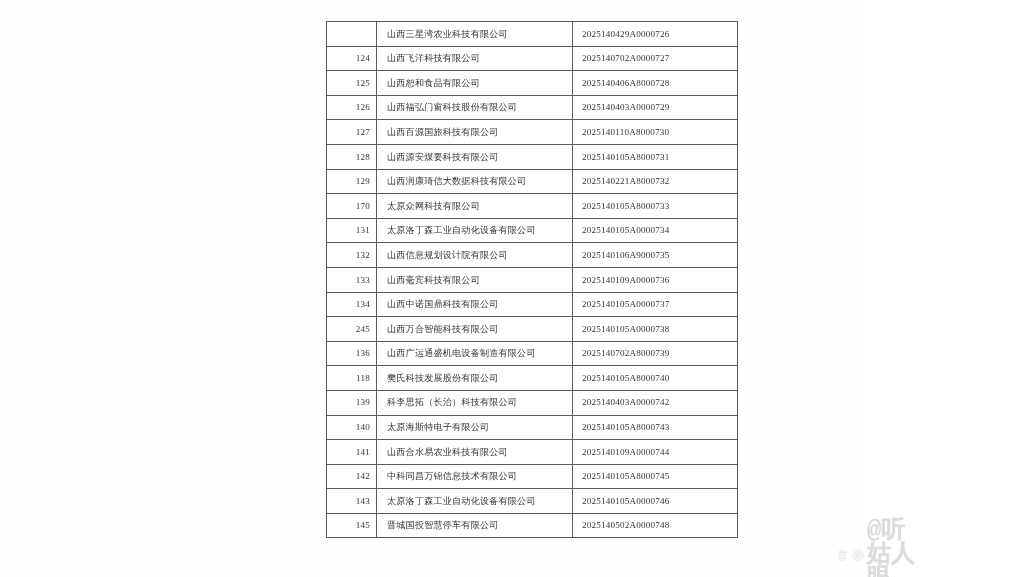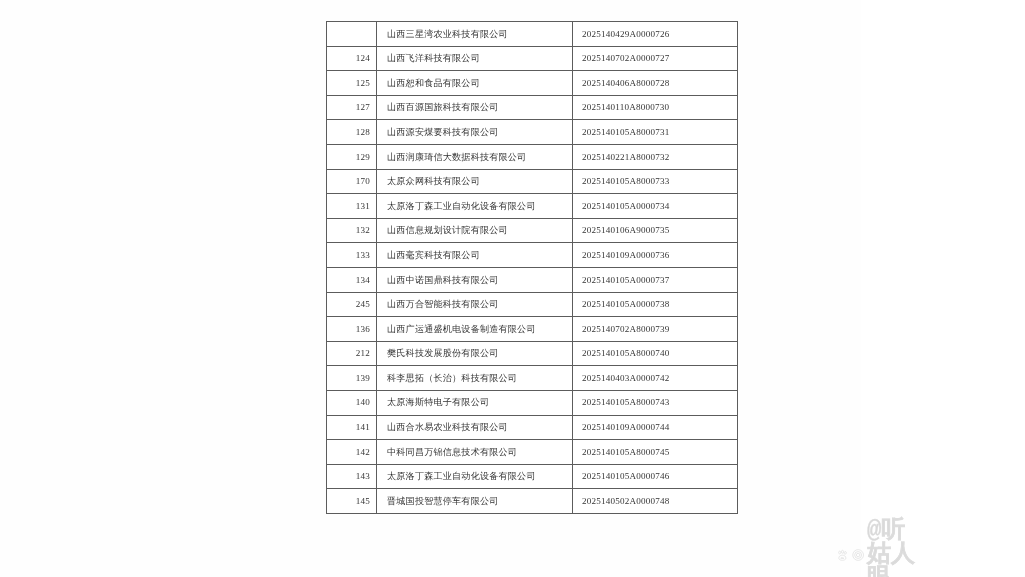--- a/index.html
+++ b/index.html
@@ -117,20 +117,25 @@
           <td class="col-index"><span>124</span></td>
           <td class="col-name"><span>山西飞洋科技有限公司</span></td>
           <td class="col-code"><span>2025140702A0000727</span></td>
         </tr>
         <tr>
           <td class="col-index"><span>125</span></td>
           <td class="col-name"><span>山西恕和食品有限公司</span></td>
           <td class="col-code"><span>2025140406A8000728</span></td>
         </tr>
         <tr>
+          <td class="col-index"><span>126</span></td>
+          <td class="col-name"><span>山西福弘门窗科技股份有限公司</span></td>
+          <td class="col-code"><span>2025140403A0000729</span></td>
+        </tr>
+        <tr>
           <td class="col-index"><span>127</span></td>
           <td class="col-name"><span>山西百源国旅科技有限公司</span></td>
           <td class="col-code"><span>2025140110A8000730</span></td>
         </tr>
         <tr>
           <td class="col-index"><span>128</span></td>
           <td class="col-name"><span>山西源安煤要科技有限公司</span></td>
           <td class="col-code"><span>2025140105A8000731</span></td>
         </tr>
         <tr>
@@ -167,21 +172,21 @@
           <td class="col-index"><span>245</span></td>
           <td class="col-name"><span>山西万合智能科技有限公司</span></td>
           <td class="col-code"><span>2025140105A0000738</span></td>
         </tr>
         <tr>
           <td class="col-index"><span>136</span></td>
           <td class="col-name"><span>山西广运通盛机电设备制造有限公司</span></td>
           <td class="col-code"><span>2025140702A8000739</span></td>
         </tr>
         <tr>
-          <td class="col-index"><span>212</span></td>
+          <td class="col-index"><span>118</span></td>
           <td class="col-name"><span>樊氏科技发展股份有限公司</span></td>
           <td class="col-code"><span>2025140105A8000740</span></td>
         </tr>
         <tr>
           <td class="col-index"><span>139</span></td>
           <td class="col-name"><span>科李思拓（长治）科技有限公司</span></td>
           <td class="col-code"><span>2025140403A0000742</span></td>
         </tr>
         <tr>
           <td class="col-index"><span>140</span></td>

